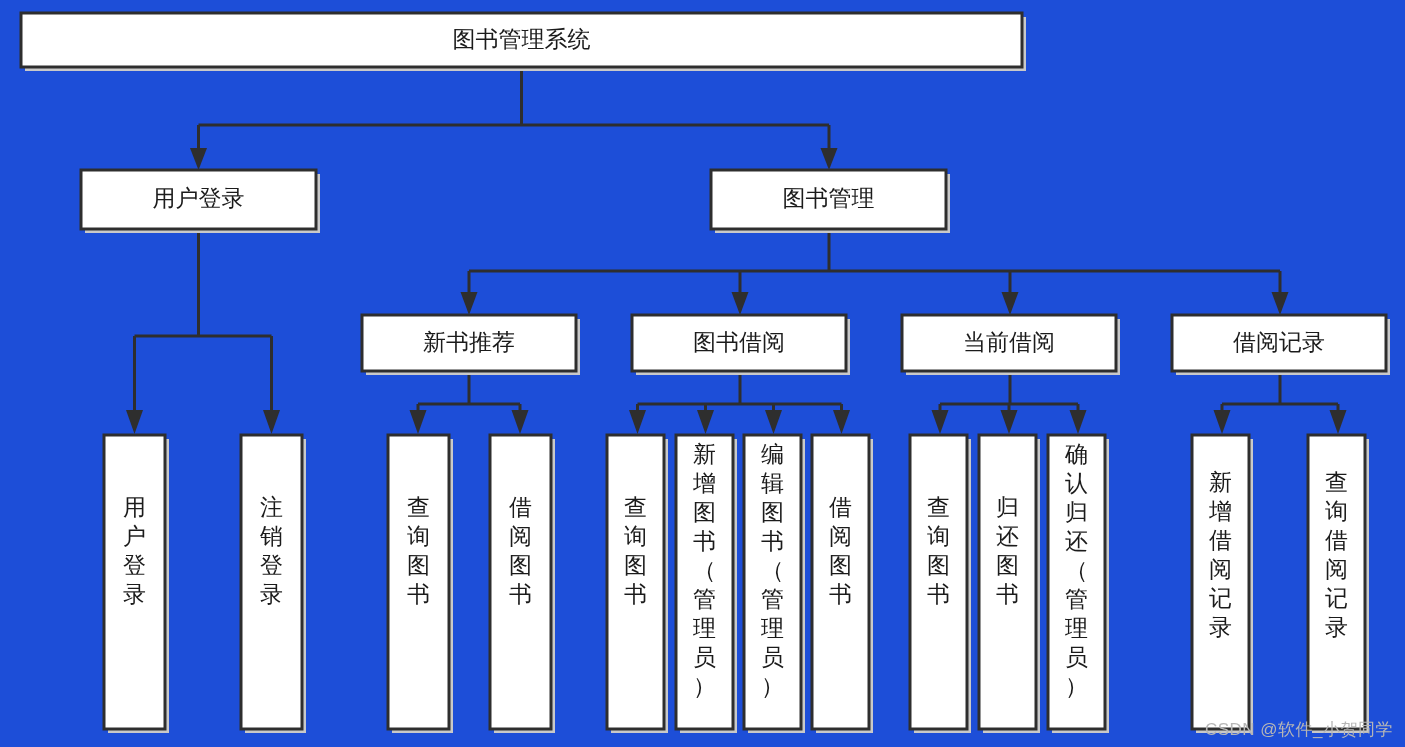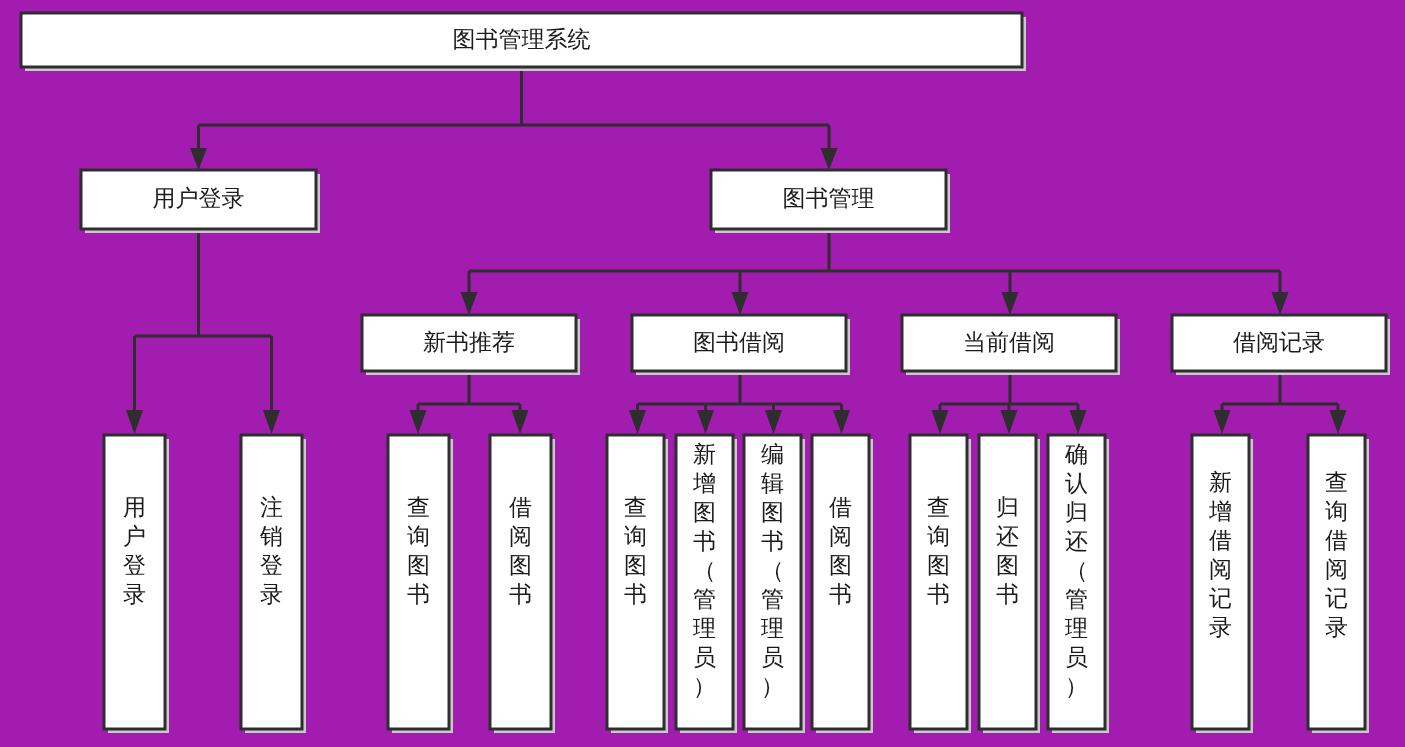--- a/index.html
+++ b/index.html
@@ -10,21 +10,21 @@
   body {
     width: 1405px;
     height: 747px;
     font-family: "Liberation Sans", "DejaVu Sans", sans-serif;
     overflow: hidden;
   }
   #diagram-root {
     position: relative;
     width: 1405px;
     height: 747px;
-    background: #a21caf;
+    background: #1d4ed8;
   }
   svg#tree-svg {
     position: absolute;
     left: 0;
     top: 0;
     width: 1405px;
     height: 747px;
   }
   .node-box {
     fill: #ffffff;
@@ -268,13 +268,14 @@
       <text class="node-label-v" x="1220.5" y="490"><tspan x="1220.5" y="490">新</tspan><tspan x="1220.5" y="519">增</tspan><tspan x="1220.5" y="548">借</tspan><tspan x="1220.5" y="577">阅</tspan><tspan x="1220.5" y="606">记</tspan><tspan x="1220.5" y="635">录</tspan></text>
     </g>
 
     <g>
       <rect class="node-shadow" x="1312" y="439" width="57" height="294"></rect>
       <rect class="node-box" x="1308" y="435" width="57" height="294"></rect>
       <text class="node-label-v" x="1336.5" y="490"><tspan x="1336.5" y="490">查</tspan><tspan x="1336.5" y="519">询</tspan><tspan x="1336.5" y="548">借</tspan><tspan x="1336.5" y="577">阅</tspan><tspan x="1336.5" y="606">记</tspan><tspan x="1336.5" y="635">录</tspan></text>
     </g>
   </svg>
 
+  <div class="watermark">CSDN @软件_小贺同学</div>
 </div>
 
 </body></html>

